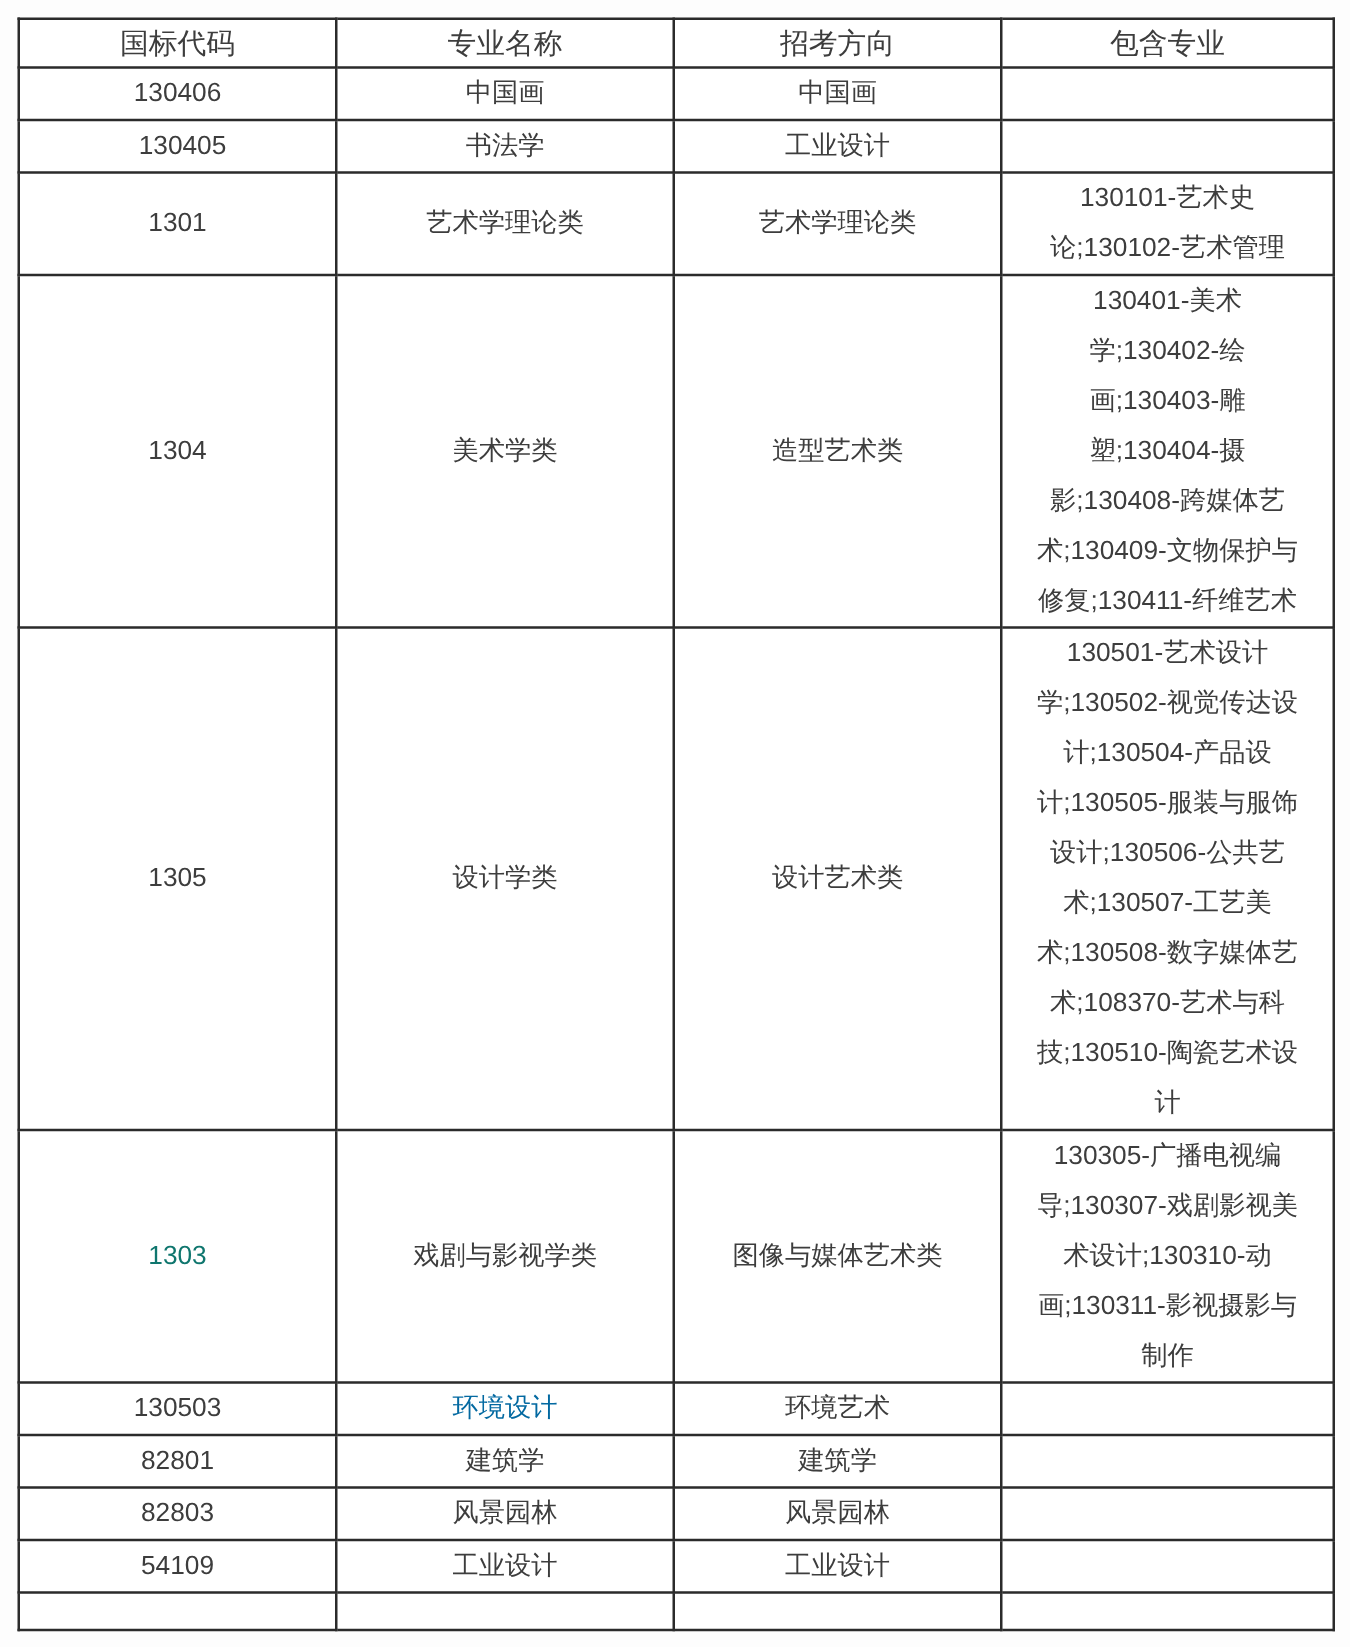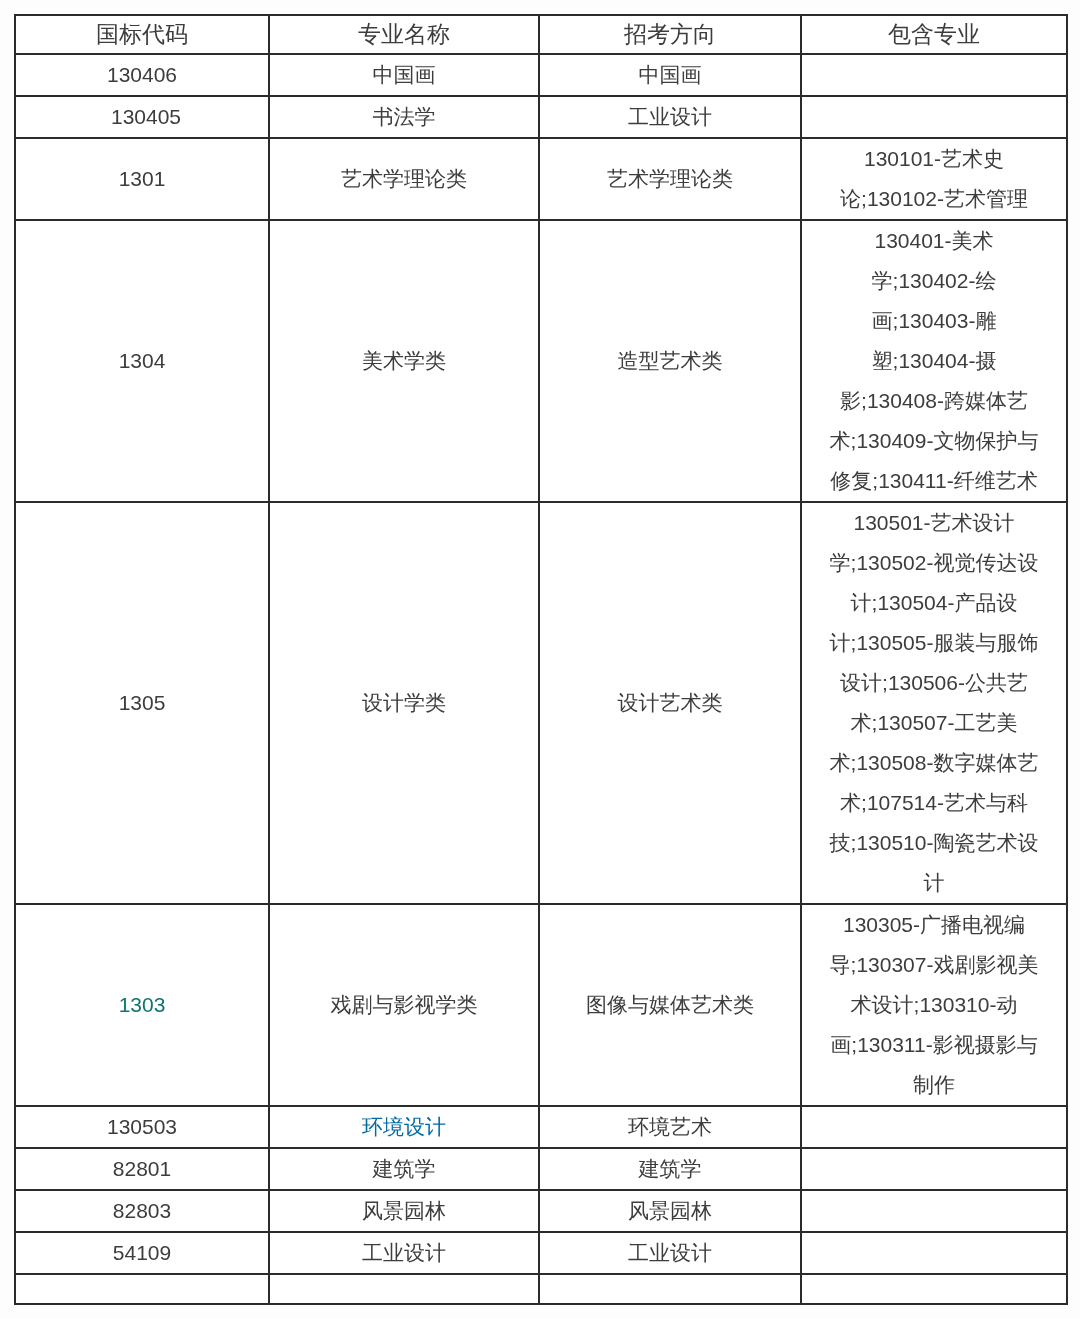--- a/index.html
+++ b/index.html
@@ -112,21 +112,21 @@
           <td style="border-color: rgb(43, 43, 43); color: rgb(61, 61, 61);">设计学类</td>
           <td style="border-color: rgb(43, 43, 43); color: rgb(61, 61, 61);">设计艺术类</td>
           <td class="cell-included" style="border-color: rgb(43, 43, 43); color: rgb(61, 61, 61);">
             <span class="line">130501-艺术设计</span>
             <span class="line">学;130502-视觉传达设</span>
             <span class="line">计;130504-产品设</span>
             <span class="line">计;130505-服装与服饰</span>
             <span class="line">设计;130506-公共艺</span>
             <span class="line">术;130507-工艺美</span>
             <span class="line">术;130508-数字媒体艺</span>
-            <span class="line">术;107514-艺术与科</span>
+            <span class="line">术;108370-艺术与科</span>
             <span class="line">技;130510-陶瓷艺术设</span>
             <span class="line">计</span>
           </td>
         </tr>
         <tr class="row-multi">
           <td style="border-color: rgb(43, 43, 43); color: #0f766e;">1303</td>
           <td style="border-color: rgb(43, 43, 43); color: rgb(61, 61, 61);">戏剧与影视学类</td>
           <td style="border-color: rgb(43, 43, 43); color: rgb(61, 61, 61);">图像与媒体艺术类</td>
           <td class="cell-included" style="border-color: rgb(43, 43, 43); color: rgb(61, 61, 61);">
             <span class="line">130305-广播电视编</span>

